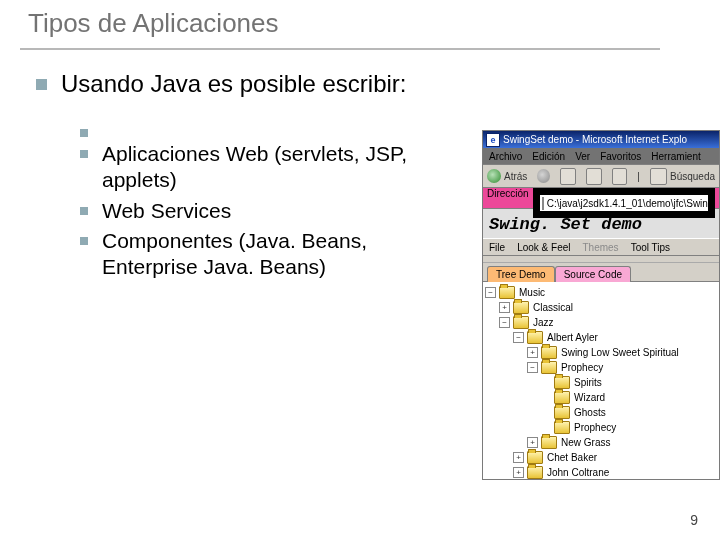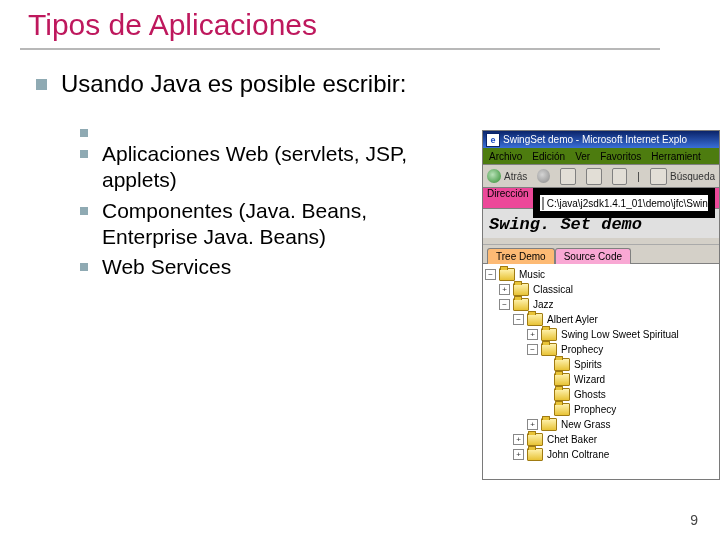--- a/index.html
+++ b/index.html
@@ -1,35 +1,35 @@
 <!DOCTYPE html>
 <html><head>
 <meta charset="utf-8">
 <style>
 html,body{margin:0;padding:0}
 body{width:720px;height:540px;background:#fff;font-family:Verdana,Tahoma,Arial,sans-serif;color:#000;position:relative;overflow:hidden}
 .slide{position:relative;width:720px;height:540px}
 .titlebar{position:absolute;left:0;top:0;width:100%;height:52px}
 .title-underline{position:absolute;left:20px;top:48px;width:640px;height:2px;background:#b8b8b8}
-.title-text{position:absolute;left:28px;top:8px;font-size:30px;color:#be185d;font-family:Verdana,Arial,sans-serif}
+.title-text{position:absolute;left:28px;top:8px;font-size:26px;color:#737373;font-family:Verdana,Arial,sans-serif}
 .content{position:absolute;left:36px;top:70px;width:648px}
 .lvl1{display:flex;align-items:flex-start;margin-bottom:22px}
 .sqb{width:11px;height:11px;background:#8faab3;flex:0 0 auto;margin-top:9px;margin-right:14px}
 .lvl1-text{font-size:24px;color:#000}
 .lvl2wrap{margin-left:44px;width:380px}
 .lvl2{display:flex;align-items:flex-start;margin-bottom:4px}
 .sqs{width:8px;height:8px;background:#8faab3;flex:0 0 auto;margin-top:9px;margin-right:14px}
 .lvl2-text{font-size:21px;line-height:1.25}
 .pagenum{position:absolute;right:22px;bottom:12px;font-size:14px;color:#444}
 
 .ie{position:absolute;right:0;top:130px;width:236px;height:348px;background:#fff;border:1px solid #7a7a7a;font-family:Tahoma,Arial,sans-serif;font-size:10px;overflow:hidden}
 .ie-cap{height:17px;background:linear-gradient(#0a246a,#3a6fd8);color:#fff;display:flex;align-items:center;padding:0 3px;gap:3px}
 .ie-eicon{width:12px;height:12px;background:#fff;border:1px solid #0a246a;display:flex;align-items:center;justify-content:center;font-size:9px;color:#1b4bc1;font-weight:bold}
 .ie-cap-text{white-space:nowrap;overflow:hidden}
-.ie-menu{height:16px;background:#4d7c0f;border-bottom:1px solid #808080;display:flex;align-items:center;gap:10px;padding:0 6px;color:#000;font-size:10px}
+.ie-menu{height:16px;background:#737373;border-bottom:1px solid #808080;display:flex;align-items:center;gap:10px;padding:0 6px;color:#000;font-size:10px}
 .ie-tb{height:22px;background:#d4d0c8;border-bottom:1px solid #808080;display:flex;align-items:center;gap:10px;padding:0 4px;color:#333}
 .tb-btn{display:flex;align-items:center;gap:3px}
 .tb-ico{width:14px;height:14px;border-radius:50%;display:inline-block}
 .tb-back{background:radial-gradient(circle at 40% 40%,#b7e1b7,#2e8b2e)}
 .tb-fwd{background:radial-gradient(circle at 40% 40%,#d4d4d4,#8a8a8a)}
 .tb-sq{width:15px;height:15px;background:#e2ded6;border:1px solid #808080;border-radius:2px;display:inline-block}
 .ie-addr{height:20px;background:#ec4899;border-bottom:1px solid #808080;display:flex;gap:4px;padding:0 4px}
 .ie-addr-lbl{color:#000}
 .ie-addr-box{flex:1;display:flex;align-items:center;height:16px;background:#fff;border:7px solid #000000;padding:0 2px;gap:3px;overflow:hidden;white-space:nowrap}
 .page-ico{width:11px;height:11px;background:#fff;border:1px solid #888}
@@ -67,25 +67,25 @@
   <div class="lvl2wrap">
     <div class="lvl2">
           <div class="sqs"></div>
         </div>
     <div class="lvl2">
           <div class="sqs"></div>
           <div class="lvl2-text">Aplicaciones Web (servlets, JSP, applets)</div>
         </div>
     <div class="lvl2">
           <div class="sqs"></div>
+          <div class="lvl2-text">Web Services</div>
+        </div>
+    <div class="lvl2">
+          <div class="sqs"></div>
           <div class="lvl2-text">Componentes (Java. Beans, Enterprise Java. Beans)</div>
-        </div>
-    <div class="lvl2">
-          <div class="sqs"></div>
-          <div class="lvl2-text">Web Services</div>
         </div>
   </div>
 </div>
 
 <div class="ie">
   <div class="ie-cap">
     <span class="ie-eicon">e</span>
     <span class="ie-cap-text">SwingSet demo - Microsoft Internet Explo</span>
   </div>
   <div class="ie-menu">
@@ -112,20 +112,26 @@
   </div>
   <div class="ie-addr">
     <span class="ie-addr-lbl">Dirección</span>
     <div class="ie-addr-box">
       <span class="page-ico"></span>
       <span>C:\java\j2sdk1.4.1_01\demo\jfc\Swin</span>
     </div>
   </div>
   <div class="app">
     <div class="app-title"><b><i>Swing. Set demo</i></b></div>
+    <div class="app-menu">
+      <span>File</span>
+      <span>Look &amp; Feel</span>
+      <span class="dis">Themes</span>
+      <span>Tool Tips</span>
+    </div>
     <div class="spacer"></div>
     <div class="tabs">
       <div class="tab active">Tree Demo</div>
       <div class="tab">Source Code</div>
     </div>
     <div class="tree" id="treehost">
           <div class="row">
             <span class="exp">−</span>
             <span class="fld"></span>
             <span class="lbl">Music</span>

